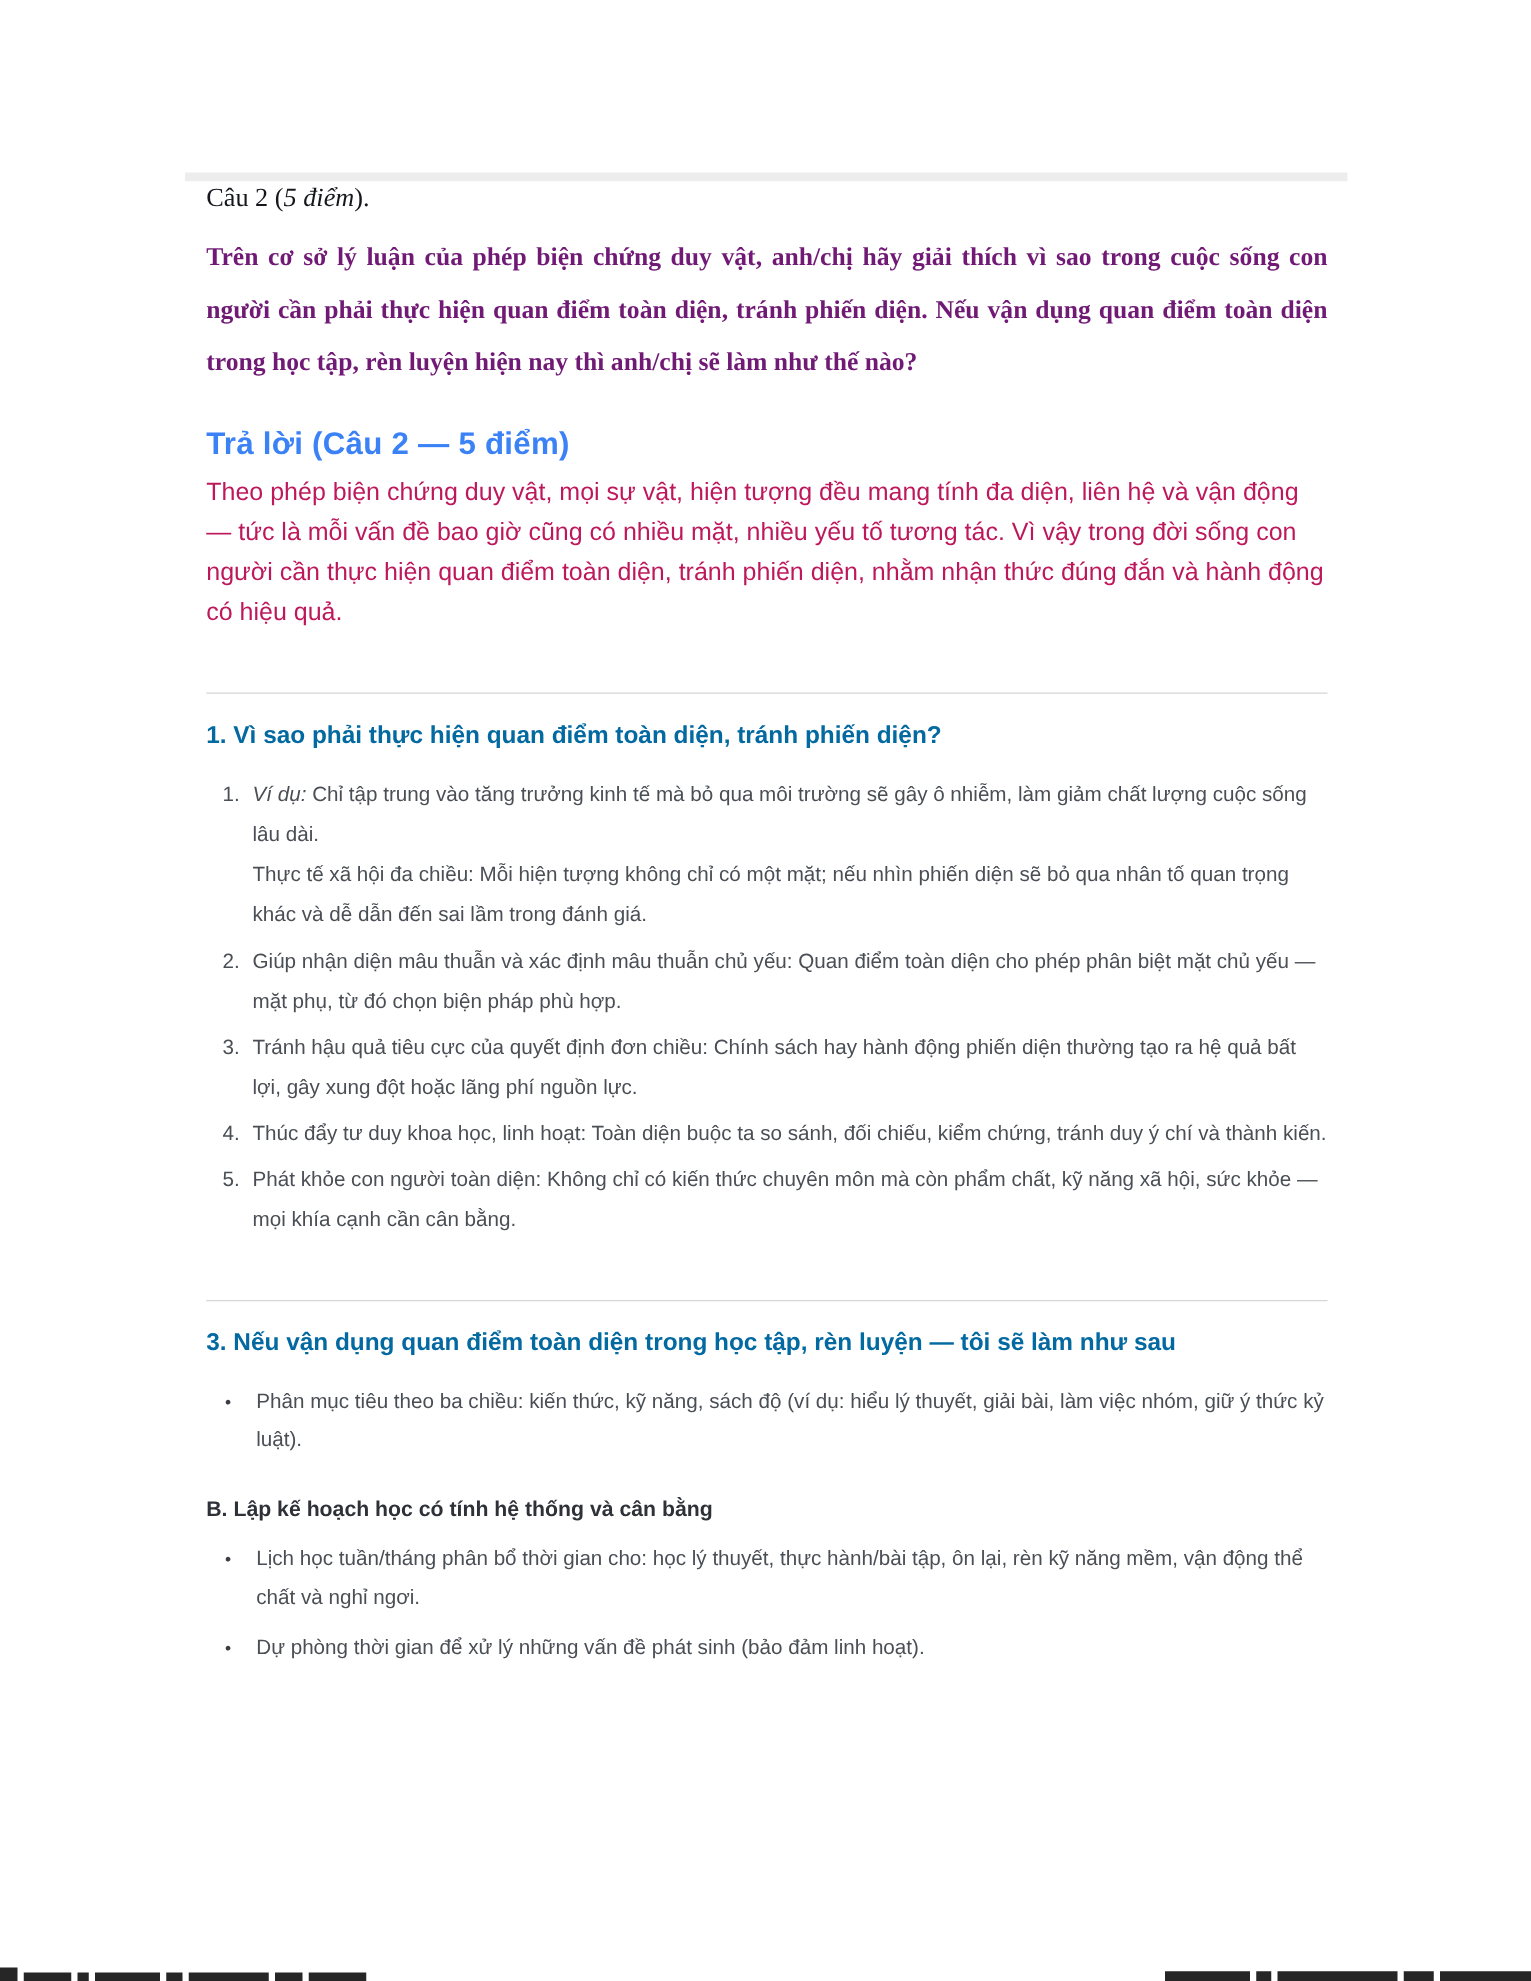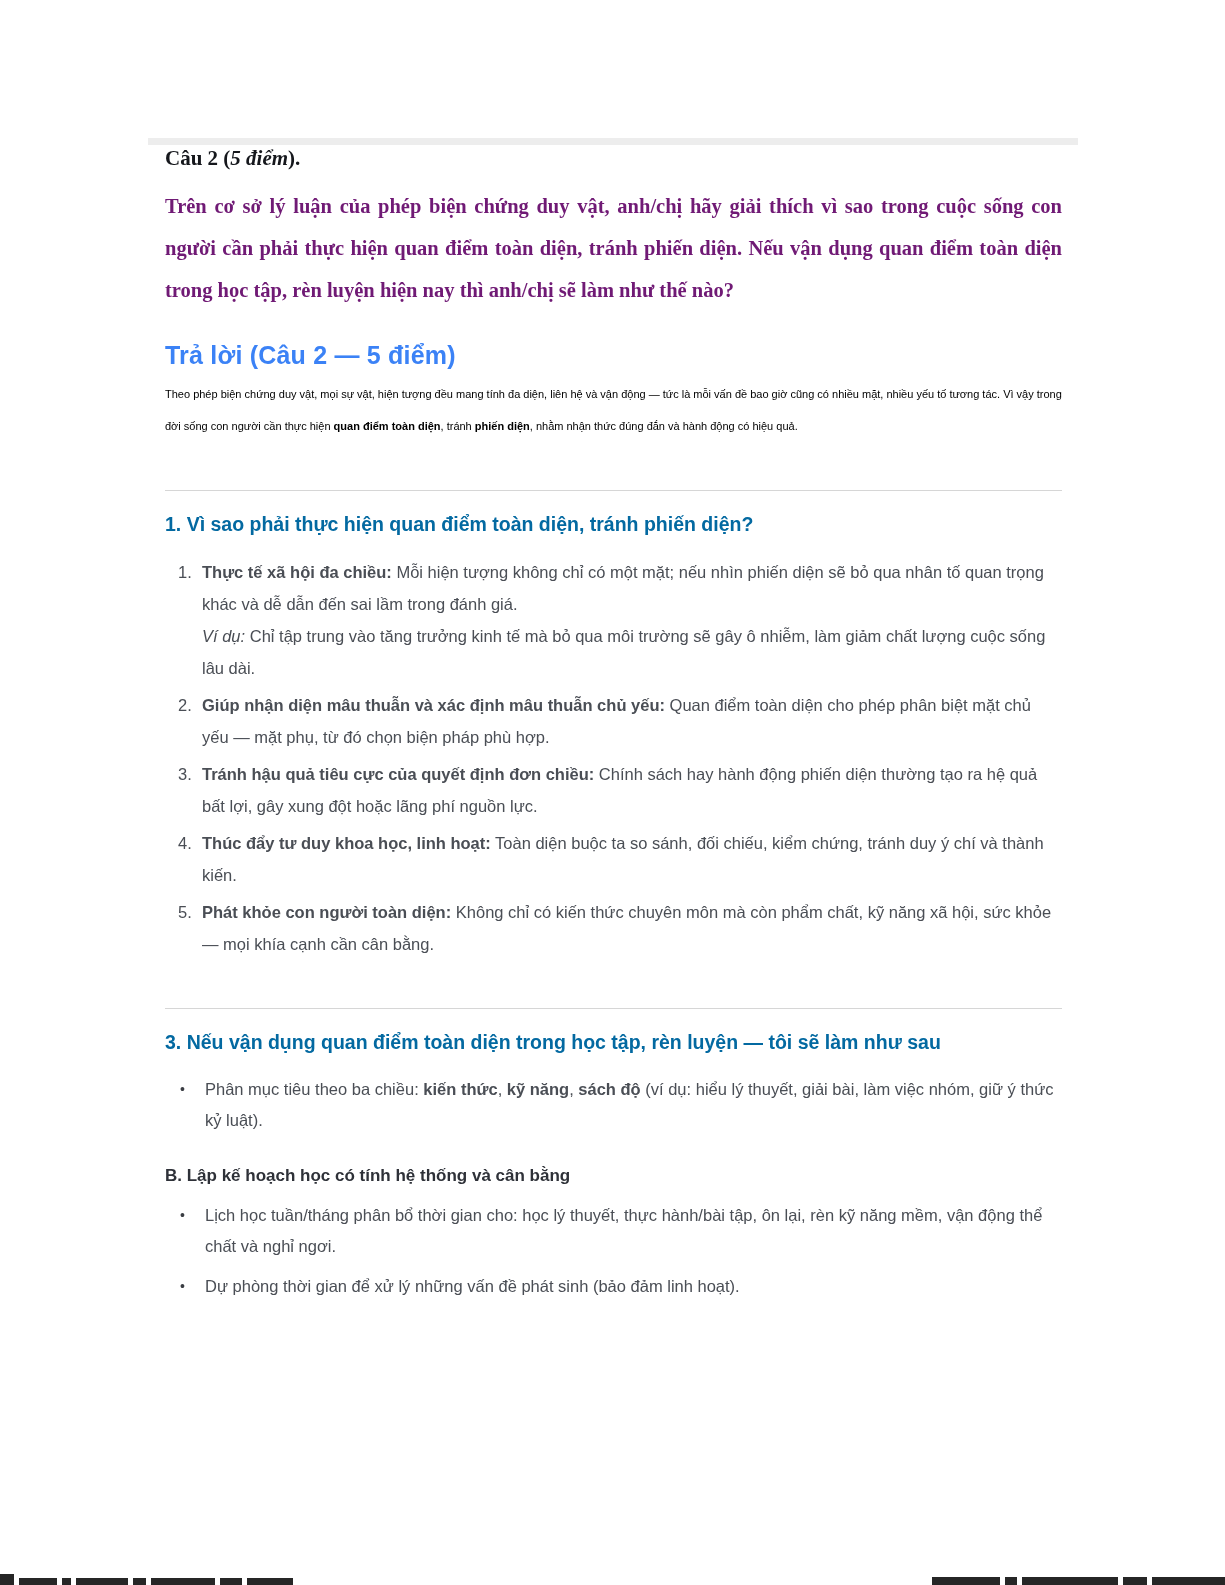--- a/index.html
+++ b/index.html
@@ -7,39 +7,39 @@
   body {
     width:1225px; height:1585px;
     position:relative; overflow:hidden;
     font-family:"Liberation Sans","DejaVu Sans",sans-serif;
     color:#474b52;
   }
   .page { position:absolute; inset:0; }
   .top-band { position:absolute; top:138px; left:148px; width:930px; height:7px; background:#ededed; }
   .content { position:absolute; top:130px; left:165px; width:897px; }
 
-  .b { font-weight:700; }
+  .b { font-weight:400; }
   .i { font-style:italic; }
 
   
   .q-title {
     font-family:"Liberation Serif","DejaVu Serif",serif;
     font-size:21px; font-weight:700; color:#15171c;
     margin:16px 0 14px;
   }
   .q-body {
     font-family:"Liberation Serif","DejaVu Serif",serif;
     font-size:20.5px; font-weight:700; color:#701a75;
     line-height:2.05; text-align:justify;
   }
 
   
   .a-title { font-size:25px; font-weight:700; color:#3b82f6; margin-top:30px; letter-spacing:0.2px; }
   .a-sub   { font-size:16px; font-weight:700; color:#33363d; margin-top:20px; }
-  .a-intro { font-size:11px; line-height:32px; color:#000000; margin-top:8px; }
+  .a-intro { font-size:20px; line-height:32px; color:#be185d; margin-top:8px; }
 
   .divider { border:none; border-top:1px solid #d6d6d6; margin:48px 0 22px; }
 
   .sec-heading { font-size:19.5px; font-weight:700; color:#0369a1; margin-bottom:20px; }
 
   .olist { font-size:16.5px; line-height:32px; color:#4a4e55; }
   .oli   { display:flex; margin-bottom:5px; }
   .oli .num { flex:none; width:24px; margin-left:13px; }
   .oli .itext { flex:1; }
 
@@ -75,22 +75,22 @@
       <p class="a-intro"><span>Theo phép biện chứng duy vật, mọi sự vật, hiện tượng đều mang tính đa diện, liên hệ và vận động — tức là mỗi vấn đề bao giờ cũng có nhiều mặt, nhiều yếu tố tương tác. Vì vậy trong đời sống con người cần thực hiện </span><span class="b">quan điểm toàn diện</span><span>, tránh </span><span class="b">phiến diện</span><span>, nhằm nhận thức đúng đắn và hành động có hiệu quả.</span></p>
 
       <hr class="divider">
 
       <h2 class="sec-heading">1. Vì sao phải thực hiện quan điểm toàn diện, tránh phiến diện?</h2>
 
       <div class="olist">
         <div class="oli">
           <span class="num">1.</span>
           <div class="itext">
+            <p><span class="i">Ví dụ:</span><span> Chỉ tập trung vào tăng trưởng kinh tế mà bỏ qua môi trường sẽ gây ô nhiễm, làm giảm chất lượng cuộc sống lâu dài.</span></p>
             <p><span class="b">Thực tế xã hội đa chiều:</span><span> Mỗi hiện tượng không chỉ có một mặt; nếu nhìn phiến diện sẽ bỏ qua nhân tố quan trọng khác và dễ dẫn đến sai lầm trong đánh giá.</span></p>
-            <p><span class="i">Ví dụ:</span><span> Chỉ tập trung vào tăng trưởng kinh tế mà bỏ qua môi trường sẽ gây ô nhiễm, làm giảm chất lượng cuộc sống lâu dài.</span></p>
           </div>
         </div>
         <div class="oli">
           <span class="num">2.</span>
           <div class="itext">
               <p><span class="b">Giúp nhận diện mâu thuẫn và xác định mâu thuẫn chủ yếu:</span><span> Quan điểm toàn diện cho phép phân biệt mặt chủ yếu — mặt phụ, từ đó chọn biện pháp phù hợp.</span></p>
             </div>
         </div>
         <div class="oli">
           <span class="num">3.</span>

